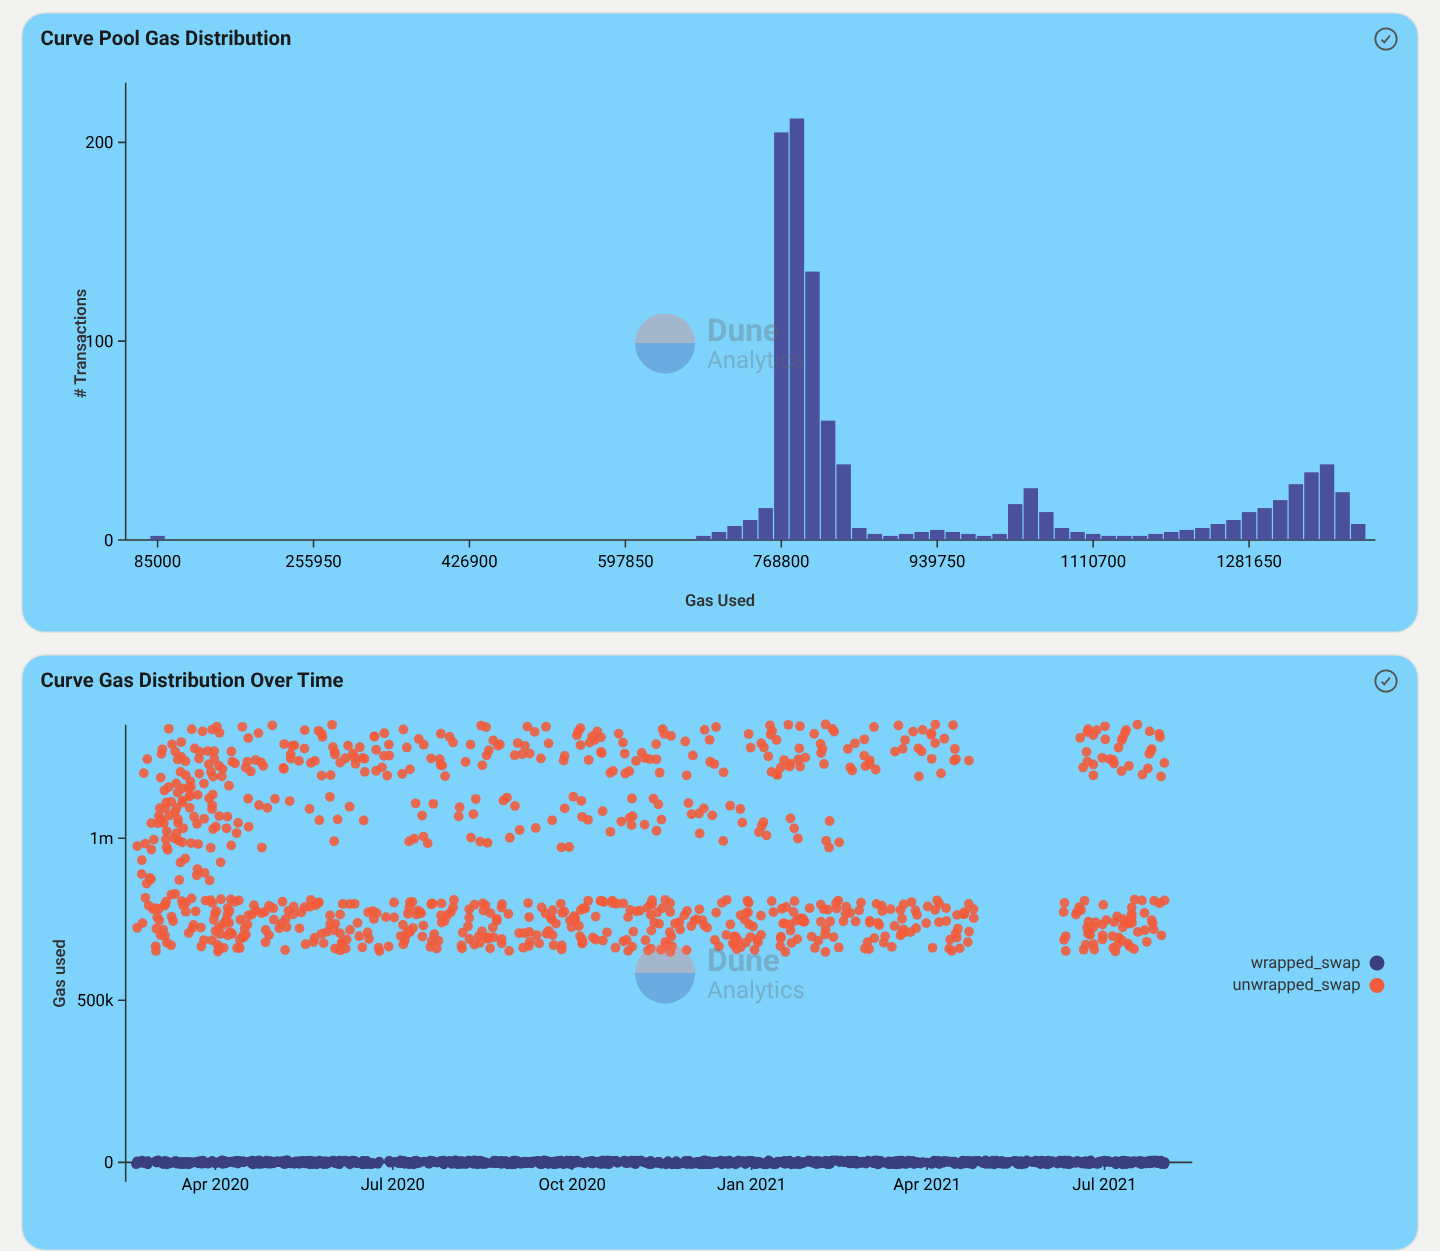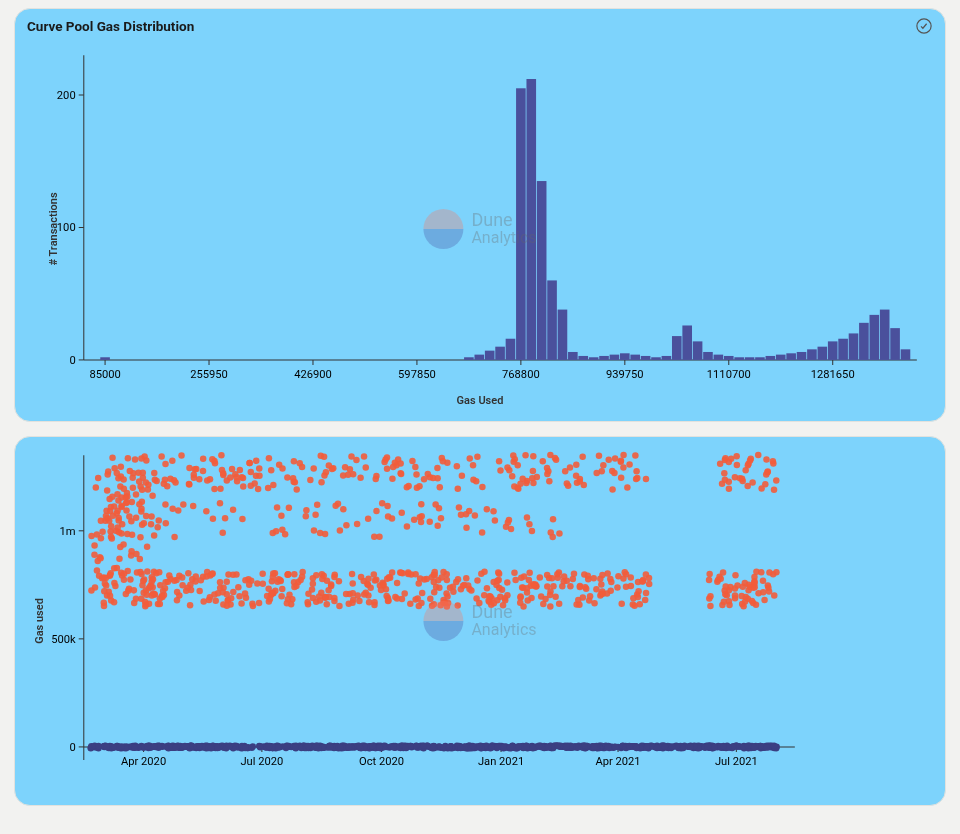--- a/index.html
+++ b/index.html
@@ -66,21 +66,21 @@
     pointer-events: none;
     z-index: 5;
   }
   .wm-circle {
     width: 40px; height: 40px;
     border-radius: 50%;
     background: linear-gradient(180deg, #f47c6b 50%, #4a5aa8 50%);
     margin-right: 8px;
   }
   .wm-text { color: #666; line-height: 1.05; }
-  .wm-text .l1 { font-size: 18px; font-weight: 400; }
+  .wm-text .l1 { font-size: 21px; font-weight: 700; }
   .wm-text .l2 { font-size: 16px; font-weight: 400; }
   svg.plot { display: block; width: 100%; }
   .domain-line { stroke:#333; stroke-width:1; }
   .bar { fill:#4a509c; }
   .legend {
     position: absolute;
     right: 22px;
     top: 50%;
     transform: translateY(-50%);
     font-size: 11px;
@@ -177,20 +177,27 @@
         <rect class="bar" x="823.3893767546322" y="265.6521739130435" width="9.461538461538462" height="44.3478260869565"></rect>
         <rect class="bar" x="833.6214205502527" y="260.4347826086956" width="9.461538461538462" height="49.56521739130437"></rect>
         <rect class="bar" x="843.853464345873" y="278.69565217391306" width="9.461538461538462" height="31.30434782608694"></rect>
         <rect class="bar" x="854.0855081414935" y="299.5652173913044" width="9.461538461538462" height="10.434782608695627"></rect>
       </svg>
     <div class="axis-label-x">Gas Used</div>
   </div>
 </div>
 
 <div class="card">
+  <div class="card-header">
+    <div class="card-title">Curve Gas Distribution Over Time</div>
+    <svg class="check-icon" viewBox="0 0 24 24">
+      <circle cx="12" cy="12" r="9.5"></circle>
+      <path d="M8 12.5 l2.5 2.5 l5 -6"></path>
+    </svg>
+  </div>
   <div class="chart-area" style="padding-right:140px;">
     <div class="axis-label-y">Gas used</div>
     <div class="watermark">
       <div class="wm-circle"></div>
       <div class="wm-text">
         <div class="l1">Dune</div>
         <div class="l2">Analytics</div>
       </div>
     </div>
     <svg class="plot" id="plot2" viewBox="0 0 760 340" preserveAspectRatio="none">
@@ -2002,14 +2009,24 @@
         <circle r="3.2" fill="#3b3f82" cx="614.3170379398301" cy="298.217121968304"></circle>
         <circle r="3.2" fill="#3b3f82" cx="366.8842771270161" cy="298.16837404780665"></circle>
         <circle r="3.2" fill="#3b3f82" cx="85.38917853461992" cy="297.8070440416776"></circle>
         <circle r="3.2" fill="#3b3f82" cx="278.6813596045772" cy="295.9668592942825"></circle>
         <circle r="3.2" fill="#3b3f82" cx="679.8233161050545" cy="296.398804833202"></circle>
         <circle r="3.2" fill="#3b3f82" cx="321.1665951956429" cy="296.42360563873564"></circle>
         <circle r="3.2" fill="#3b3f82" cx="86.9416796442988" cy="296.860804658086"></circle>
         <circle r="3.2" fill="#3b3f82" cx="310.82044974082186" cy="297.48975571316"></circle>
         <circle r="3.2" fill="#3b3f82" cx="175.30679877521155" cy="298.4680632168812"></circle>
       </svg>
+    <div class="legend">
+      <div class="row">
+        <span>wrapped_swap</span>
+        <span class="dot" style="background:#3b3f82"></span>
+      </div>
+      <div class="row">
+        <span>unwrapped_swap</span>
+        <span class="dot" style="background:#f25c3b"></span>
+      </div>
+    </div>
   </div>
 </div>
 
 </body></html>

